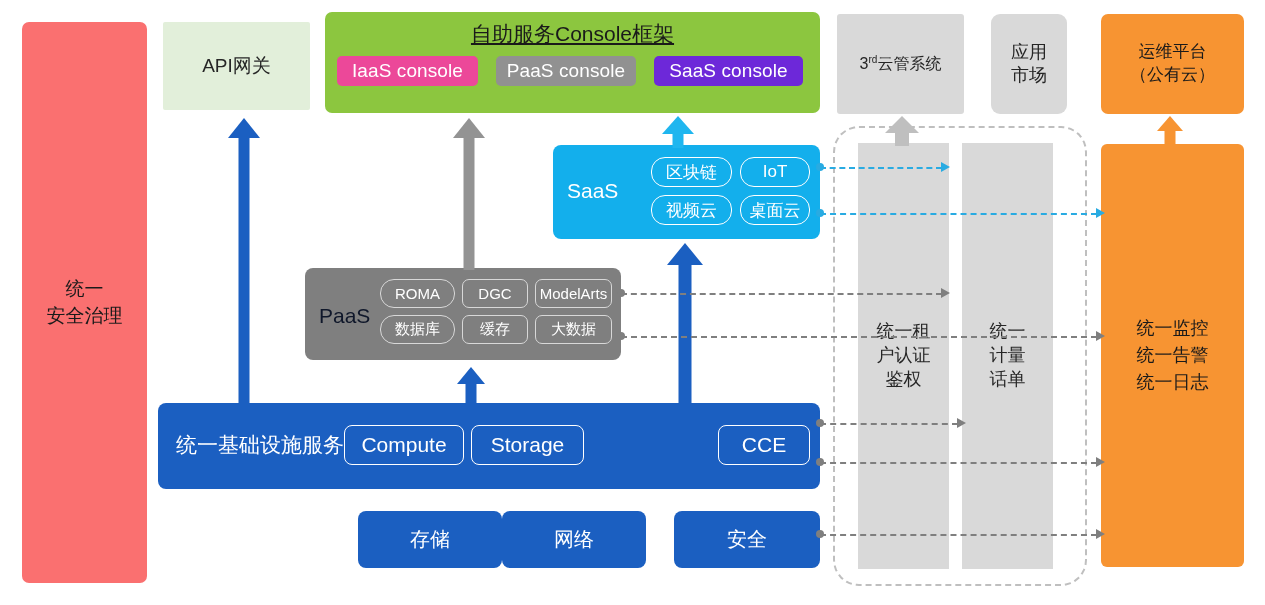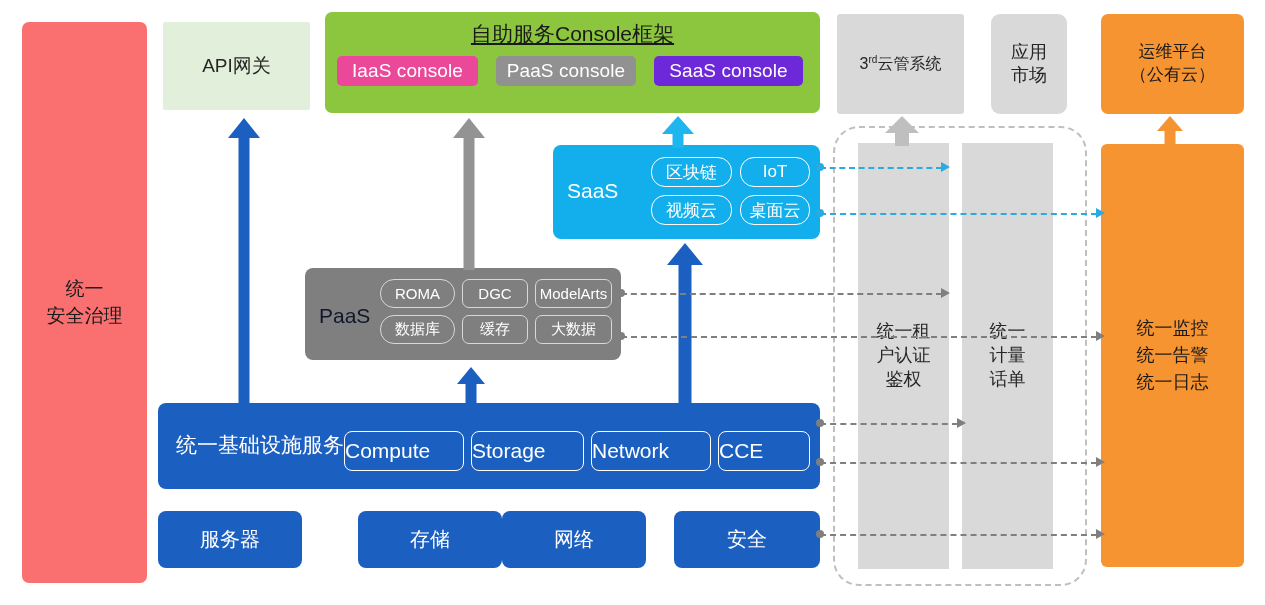--- a/index.html
+++ b/index.html
@@ -107,23 +107,23 @@
 
   
   .infra{
     left:158px;top:403px;width:662px;height:86px;
     background:#1B5FC1;border-radius:8px;display:block;
   }
   .infra-label{
     position:absolute;left:18px;top:28px;color:#ffffff;font-size:21px;
   }
   .i-tag{
-    position:absolute;top:28px;height:38px;
+    position:absolute;top:22px;height:38px;
     border:1.6px solid #ffffff;border-radius:8px;
-    display:flex;align-items:center;color:#ffffff;font-size:21px;
+    display:flex;align-items:center;justify-content:center;color:#ffffff;font-size:21px;
   }
   .i1{left:186px;width:118px;}
   .i2{left:313px;width:111px;}
   .i3{left:433px;width:118px;}
   .i4{left:560px;width:90px;}
 
   
   .res{
     top:511px;height:57px;background:#1B5FC1;border-radius:8px;
     color:#ffffff;font-size:20px;
@@ -257,31 +257,25 @@
   </div>
 
   <div class="box infra">
     <div class="infra-label">统一基础设施服务</div>
     <div class="i-tag i1">
         <span>Compute</span>
       </div>
     <div class="i-tag i2">
         <span>Storage</span>
       </div>
-    <div class="i-tag i3">
-        <span>Network</span>
-      </div>
     <div class="i-tag i4">
         <span>CCE</span>
       </div>
   </div>
 
-  <div class="box res res1">
-      <span>服务器</span>
-    </div>
   <div class="box res res2">
       <span>存储</span>
     </div>
   <div class="box res res3">
       <span>网络</span>
     </div>
   <div class="box res res4">
       <span>安全</span>
     </div>
 

